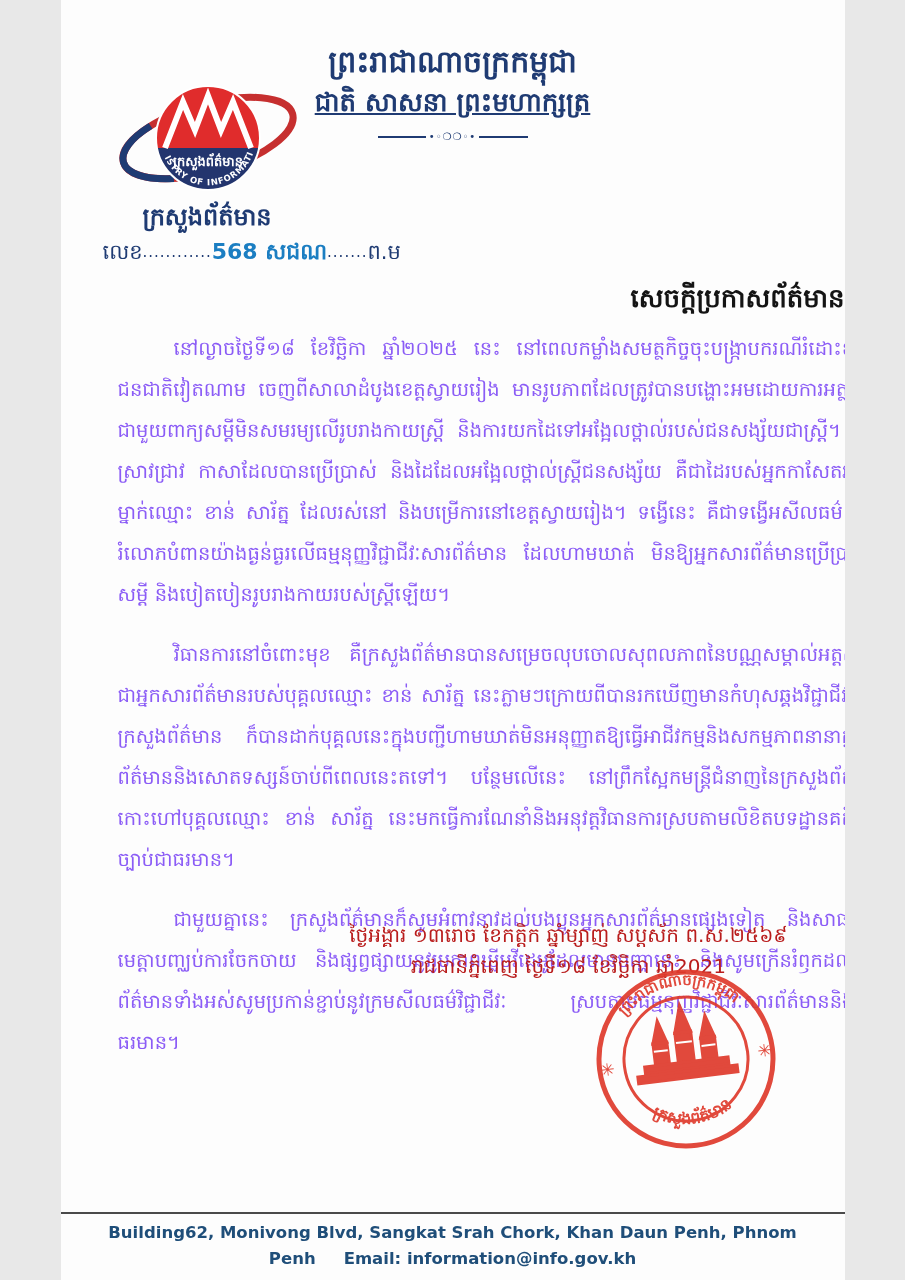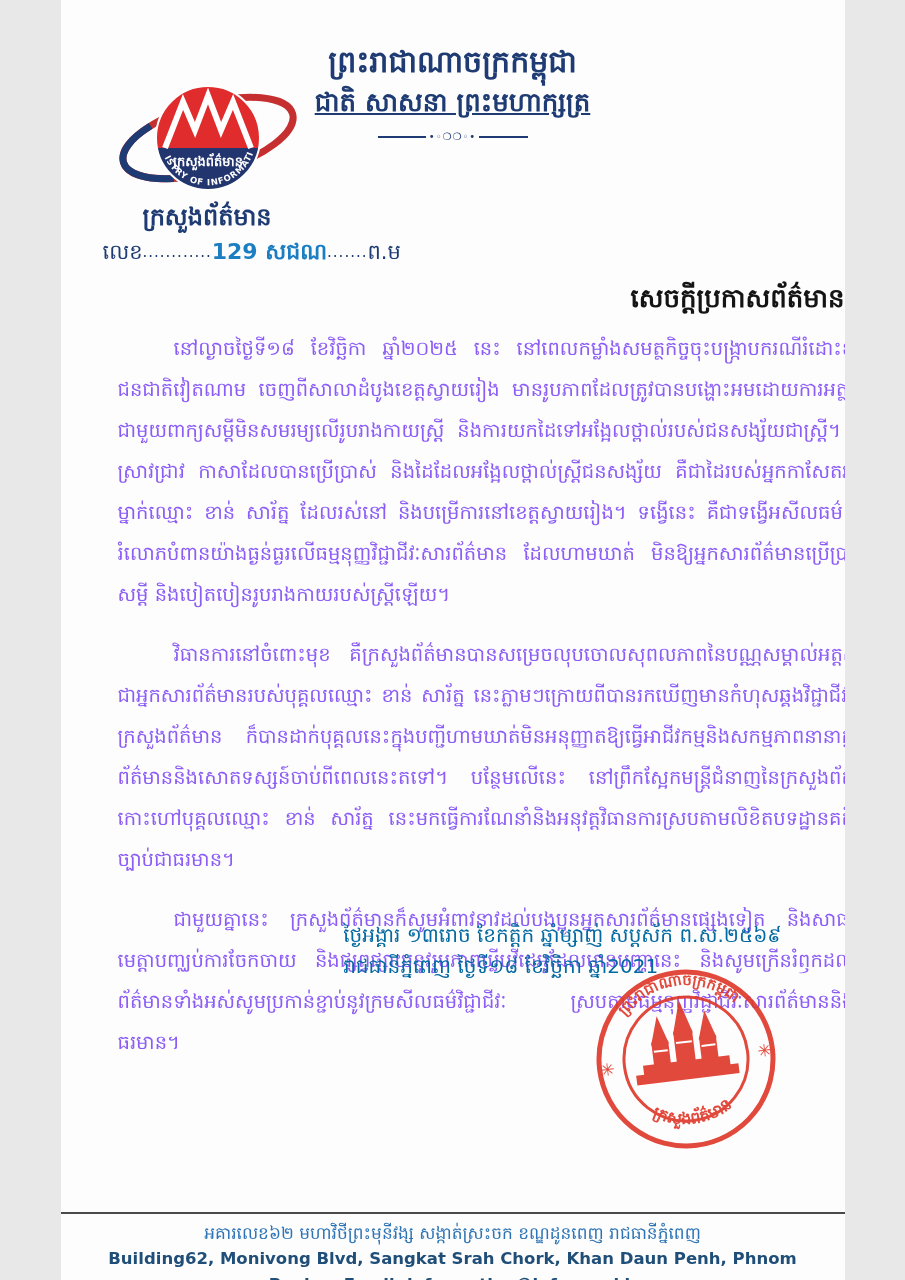--- a/index.html
+++ b/index.html
@@ -44,22 +44,22 @@
     font-size:26px; font-weight:bold; color:#141414;
   }
   
   .body-text {
     position:absolute; left:57px; top:328px; width:792px;
     font-size:19.5px; line-height:41px; text-align:justify; color:#8b5cf6;
   }
   .body-text p { text-indent:56px; margin-bottom:19px; }
   
   .date-block {
-    position:absolute; right:63px; top:920px; text-align:left;
-    font-size:20px; line-height:31px; color:#0369a1;
+    position:absolute; right:57px; top:920px; text-align:center;
+    font-size:20px; line-height:31px; color:#b91c1c;
   }
   
   .stamp { position:absolute; left:520px; top:962px; width:215px; height:195px; opacity:.92; }
   
   .footer-rule { position:absolute; left:0; right:0; top:1212px; height:2px; background:#4a4a4a; }
   .footer { position:absolute; left:0; right:0; top:1220px; text-align:center; }
   .footer .f-khmer { font-size:17px; color:#2e74b5; line-height:26px; }
   .footer .f-english { font-size:16.5px; color:#1f4e79; font-weight:bold; line-height:26px; }
   .footer .f-email { margin-left:28px; }
 </style>
@@ -102,21 +102,21 @@
       <text font-size="8.5" font-weight="bold" fill="#ffffff" letter-spacing="0.8">
         <textPath href="#engArc" startOffset="50%" text-anchor="middle">MINISTRY OF INFORMATION</textPath>
       </text>
       <circle cx="95" cy="66" r="52" fill="none" stroke="#ffffff" stroke-width="2"></circle>
     </svg>
   </div>
 
   <div class="ministry-name">ក្រសួងព័ត៌មាន</div>
 
   <div class="ref-line">
-    <span>លេខ</span><span class="dots">............</span><span class="ref-number">129 សជណ</span><span class="dots">.......</span><span>ព.ម</span>
+    <span>លេខ</span><span class="dots">............</span><span class="ref-number">568 សជណ</span><span class="dots">.......</span><span>ព.ម</span>
   </div>
 
   <div class="doc-title">សេចក្តីប្រកាសព័ត៌មាន</div>
 
   <div class="body-text">
     <p>នៅល្ងាចថ្ងៃទី១៨ ខែវិច្ឆិកា ឆ្នាំ២០២៥ នេះ នៅពេលកម្លាំងសមត្ថកិច្ចចុះបង្ក្រាបករណីរំដោះឧក្រិដ្ឋជន ជនជាតិវៀតណាម ចេញពីសាលាដំបូងខេត្តស្វាយរៀង មានរូបភាពដែលត្រូវបានបង្ហោះអមដោយការអត្ថាធិប្បាយជាមួយពាក្យសម្ដីមិនសមរម្យលើរូបរាងកាយស្ត្រី និងការយកដៃទៅអង្អែលថ្ពាល់របស់ជនសង្ស័យជាស្ត្រី។ តាមការស្រាវជ្រាវ កាសាដែលបានប្រើប្រាស់ និងដៃដែលអង្អែលថ្ពាល់ស្ត្រីជនសង្ស័យ គឺជាដៃរបស់អ្នកកាសែតអនឡាញម្នាក់ឈ្មោះ ខាន់ សារ័ត្ន ដែលរស់នៅ និងបម្រើការនៅខេត្តស្វាយរៀង។ ទង្វើនេះ គឺជាទង្វើអសីលធម៌ និងបានរំលោភបំពានយ៉ាងធ្ងន់ធ្ងរលើធម្មនុញ្ញវិជ្ជាជីវៈសារព័ត៌មាន ដែលហាមឃាត់ មិនឱ្យអ្នកសារព័ត៌មានប្រើប្រាស់ពាក្យសម្ដី និងបៀតបៀនរូបរាងកាយរបស់ស្ត្រីឡើយ។</p>
     <p>វិធានការនៅចំពោះមុខ គឺក្រសួងព័ត៌មានបានសម្រេចលុបចោលសុពលភាពនៃបណ្ណសម្គាល់អត្តសញ្ញាណជាអ្នកសារព័ត៌មានរបស់បុគ្គលឈ្មោះ ខាន់ សារ័ត្ន នេះភ្លាមៗក្រោយពីបានរកឃើញមានកំហុសឆ្គងវិជ្ជាជីវៈធ្ងន់ធ្ងរ។ ក្រសួងព័ត៌មាន ក៏បានដាក់បុគ្គលនេះក្នុងបញ្ជីហាមឃាត់មិនអនុញ្ញាតឱ្យធ្វើអាជីវកម្មនិងសកម្មភាពនានាក្នុងវិស័យព័ត៌មាននិងសោតទស្សន៍ចាប់ពីពេលនេះតទៅ។ បន្ថែមលើនេះ នៅព្រឹកស្អែកមន្ត្រីជំនាញនៃក្រសួងព័ត៌មាននឹងកោះហៅបុគ្គលឈ្មោះ ខាន់ សារ័ត្ន នេះមកធ្វើការណែនាំនិងអនុវត្តវិធានការស្របតាមលិខិតបទដ្ឋានគតិយុត្តនិងច្បាប់ជាធរមាន។</p>
     <p>ជាមួយគ្នានេះ ក្រសួងព័ត៌មានក៏សូមអំពាវនាវដល់បងប្អូនអ្នកសារព័ត៌មានផ្សេងទៀត និងសាធារណជនមេត្តាបញ្ឈប់ការចែកចាយ និងផ្សព្វផ្សាយនូវរូបភាពឃ្លីបវីដេអូដែលមានបញ្ហានេះ និងសូមក្រើនរំឭកដល់អ្នកសារព័ត៌មានទាំងអស់សូមប្រកាន់ខ្ជាប់នូវក្រមសីលធម៌វិជ្ជាជីវៈ ស្របតាមធម្មនុញ្ញវិជ្ជាជីវៈសារព័ត៌មាននិងច្បាប់ជាធរមាន។</p>
   </div>
 
@@ -160,19 +160,18 @@
         <path id="sealBottom" d="M33,101 A73,73 0 0 0 177,101" fill="none"></path>
         <text font-size="16" font-weight="bold" fill="#df3a2c">
           <textPath href="#sealBottom" startOffset="50%" text-anchor="middle">ក្រសួងព័ត៌មាន</textPath>
         </text>
       </g>
     </svg>
   </div>
 
   <div class="footer-rule"></div>
   <div class="footer">
-    <div class="f-khmer">អគារលេខ៦២ មហាវិថីព្រះមុនីវង្ស សង្កាត់ស្រះចក ខណ្ឌដូនពេញ រាជធានីភ្នំពេញ</div>
     <div class="f-english">
       <span>Building62, Monivong Blvd, Sangkat Srah Chork, Khan Daun Penh, Phnom Penh</span><span class="f-email">Email: information@info.gov.kh</span>
     </div>
   </div>
 
 </div>
 
 </body></html>

